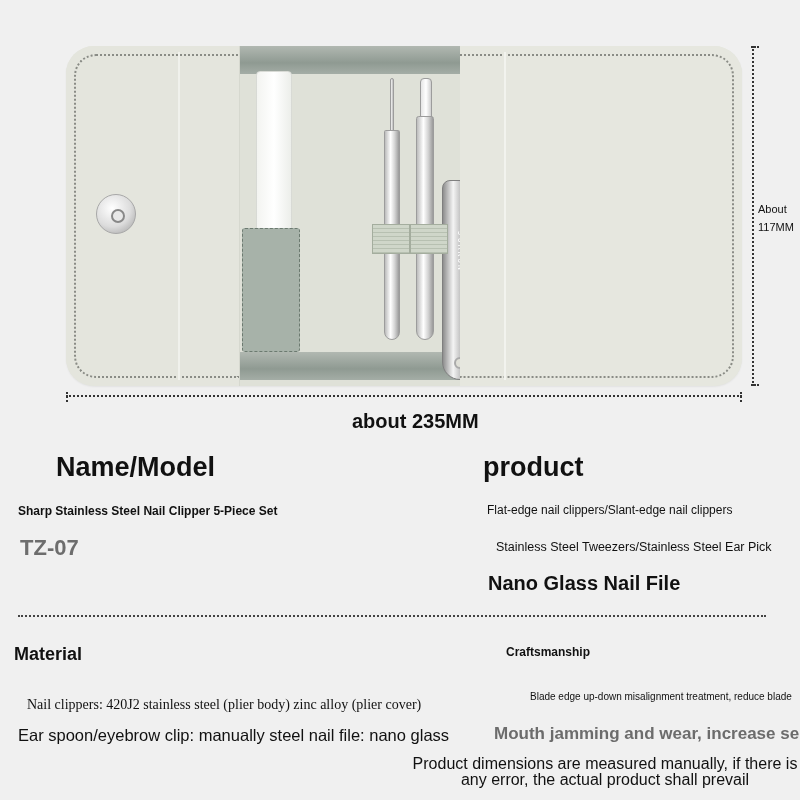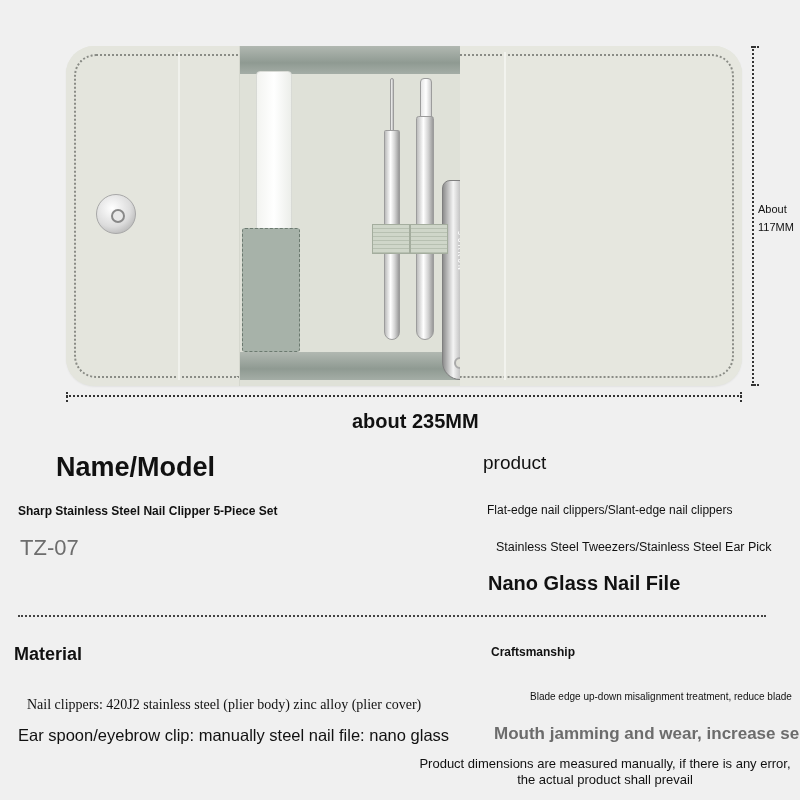--- a/index.html
+++ b/index.html
@@ -50,33 +50,33 @@
   .dim-v::before, .dim-v::after { content: ""; position: absolute; left: -3px; width: 8px; border-top: 2px dotted #333; }
   .dim-v::before { top: 0; }
   .dim-v::after { bottom: 0; }
   .dim-v-label { position: absolute; left: 758px; top: 200px; font-size: 11px; line-height: 18px; text-align: left; color: #111; }
   .dim-h-label { position: absolute; left: 352px; top: 410px; font-size: 20px; font-weight: bold; color: #111; }
 
   
   .t { position: absolute; white-space: nowrap; }
   .h-name { left: 16px; top: 452px; font-size: 27px; font-weight: bold; margin-left: 40px; }
   .name-val { left: 18px; top: 504px; font-size: 12px; font-weight: bold; }
-  .model { left: 20px; top: 535px; font-size: 22px; color: #6d6d6d; font-weight: normal; }
-  .h-product { left: 483px; top: 452px; font-size: 19px; font-weight: normal; }
+  .model { left: 20px; top: 535px; font-size: 22px; color: #6d6d6d; font-weight: bold; }
+  .h-product { left: 483px; top: 452px; font-size: 27px; font-weight: bold; }
   .p1 { left: 487px; top: 503px; font-size: 12px; }
   .p2 { left: 496px; top: 540px; font-size: 12.5px; }
   .p3 { left: 488px; top: 572px; font-size: 20px; font-weight: bold; }
   .divider { position: absolute; left: 18px; top: 615px; width: 748px; border-top: 2px dotted #444; }
   .h-material { left: 14px; top: 644px; font-size: 18px; font-weight: bold; }
   .m1 { left: 27px; top: 697px; font-size: 14px; font-family: Liberation Serif, serif; }
   .m2 { left: 18px; top: 726px; font-size: 16.5px; }
-  .h-craft { left: 491px; top: 645px; font-size: 12px; font-weight: bold; }
+  .h-craft { left: 506px; top: 645px; font-size: 12px; font-weight: bold; }
   .c1 { left: 530px; top: 691px; font-size: 10px; }
   .c2 { left: 494px; top: 724px; font-size: 17px; color: #6c6c6c; font-weight: bold; }
-  .note { position: absolute; left: 410px; top: 756px; width: 390px; font-size: 13px; text-align: center; line-height: 16px; }
+  .note { position: absolute; left: 410px; top: 756px; width: 390px; font-size: 16px; text-align: center; line-height: 16px; }
 </style>
 </head>
 <body>
 
 <div class="case">
   <div class="leftflap">
     <div class="stitch"></div>
     <div class="fold"></div>
     <div class="snap"></div>
   </div>

